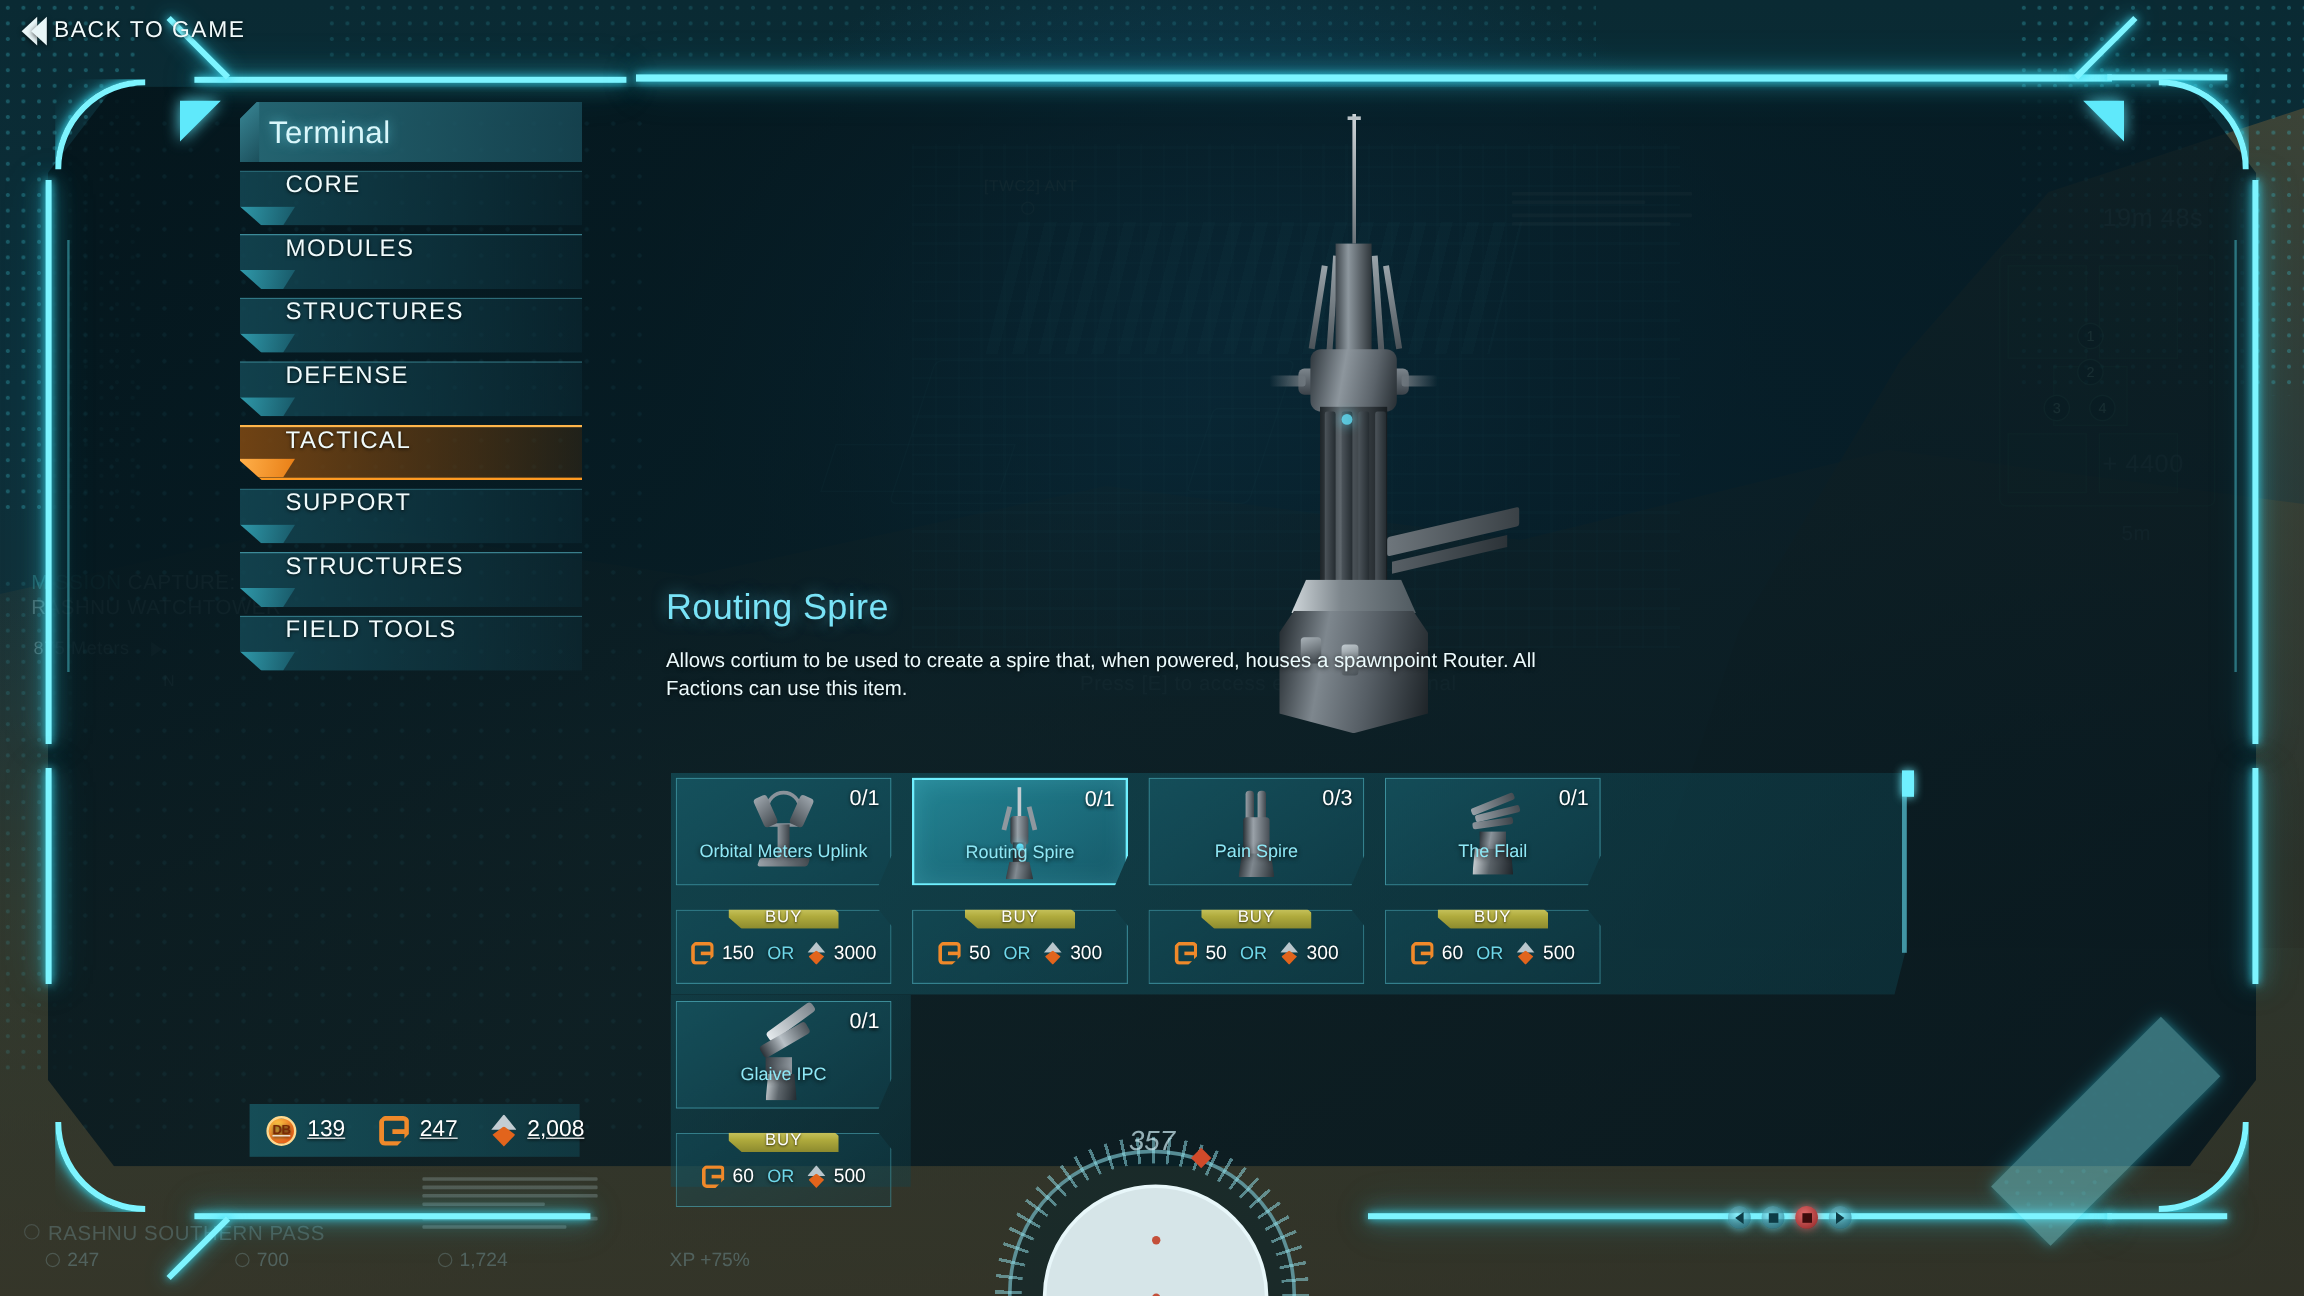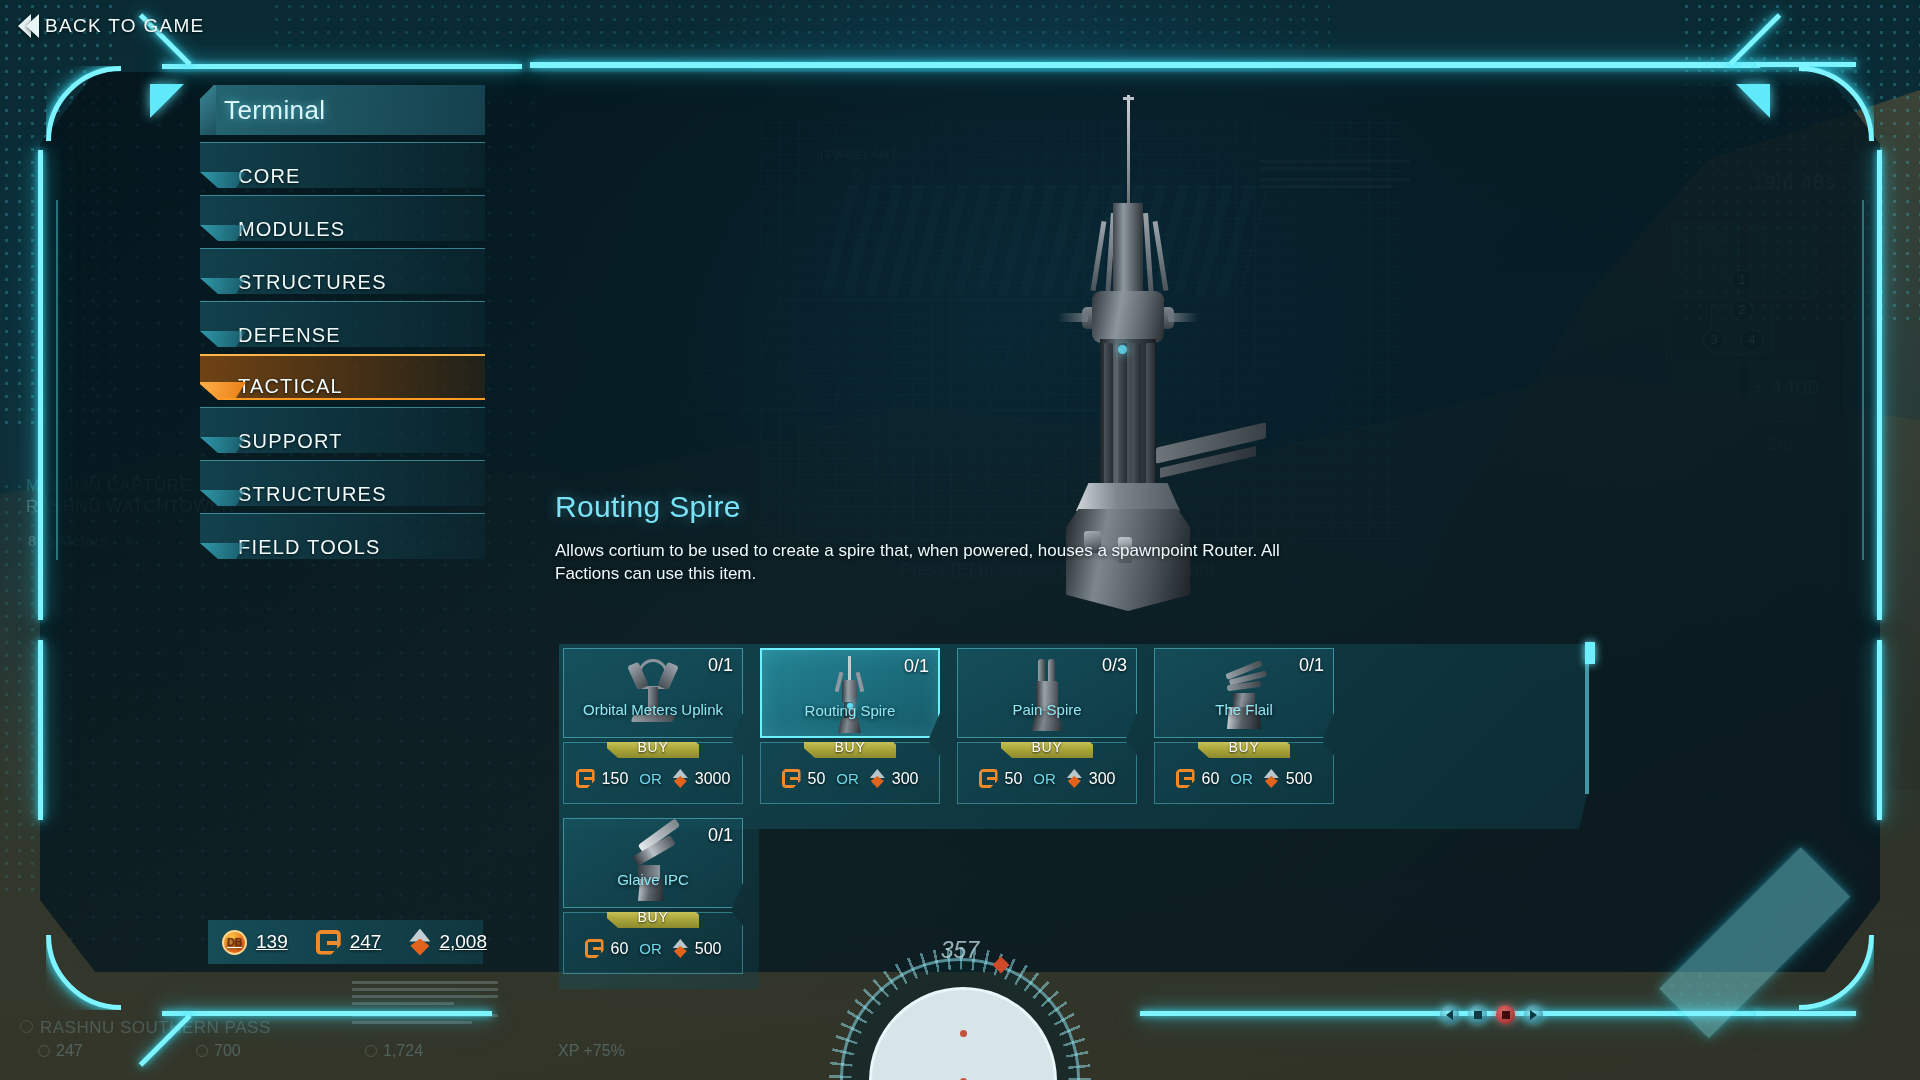--- a/index.html
+++ b/index.html
@@ -181,21 +181,21 @@
   #term-tab {
     position:relative; height:50px; display:flex; align-items:center; padding-left:24px;
     background:linear-gradient(90deg, rgba(38,105,118,.95), rgba(26,78,92,.75));
     clip-path: polygon(14px 0, 100% 0, 100% 100%, 0 100%, 0 14px);
   }
   #term-tab .tab-notch { position:absolute; left:0; top:0; width:16px; height:50px;
      background:linear-gradient(135deg, rgba(60,140,155,.9), rgba(20,60,72,.5)); }
   #term-title { font-size:26px; color:#d9f7fb; letter-spacing:.4px; text-shadow:0 0 10px rgba(120,235,255,.6); }
 
   .nav-item {
-    position:relative; height:46px; margin-top:7px; display:flex; align-items:flex-end;
+    position:relative; height:46px; margin-top:7px; display:flex; align-items:flex-start;
     padding-left:38px; cursor:pointer;
     background:linear-gradient(90deg, rgba(20,73,86,.82), rgba(16,58,70,.55) 70%, rgba(14,50,62,.35));
     clip-path: polygon(0 0, 100% 0, 100% 100%, 18px 100%, 0 calc(100% - 16px));
     border-top:1.5px solid rgba(96,200,216,.55);
   }
   .nav-item .label { font-size:20px; letter-spacing:1.2px; color:#f0fbfc;
                      text-shadow:0 1px 3px rgba(0,0,0,.8); }
   .nav-item .notch { position:absolute; left:0; bottom:0; width:46px; height:16px;
      background:linear-gradient(100deg, rgba(52,168,186,.85), rgba(30,110,128,.55));
      clip-path: polygon(0 0, 100% 0, 78% 100%, 0 100%); }
@@ -282,21 +282,21 @@
     background:linear-gradient(150deg, rgba(42,158,176,.72), rgba(26,112,132,.58));
     box-shadow:0 0 14px rgba(110,235,255,.55), inset 0 0 20px rgba(120,240,255,.18);
   }
   .qty { position:absolute; right:9px; top:6px; font-size:18px; color:#fff;
          text-shadow:0 1px 3px rgba(0,0,0,.85); }
   .thumb { position:absolute; left:50%; top:4px; transform:translateX(-50%);
            width:70px; height:80px; }
   .card-name { position:absolute; left:0; right:0; top:52px; text-align:center;
                font-size:15px; color:#8fe8f6; text-shadow:0 1px 4px rgba(0,0,0,.95); }
   .card-bot {
-    margin-top:4px; position:relative; height:62px;
+    margin-top:20px; position:relative; height:62px;
     border:1.5px solid rgba(96,205,220,.45);
     background:linear-gradient(150deg, rgba(20,84,98,.40), rgba(14,62,74,.28));
     clip-path: polygon(0 0, 94% 0, 100% 22%, 100% 100%, 0 100%);
   }
   .buy {
     position:absolute; left:50%; top:-8px; transform:translateX(-50%);
     width:92px; height:23px; cursor:pointer;
     background:linear-gradient(180deg,#dfdd7e,#b0ab3d 55%,#8c8a2e);
     clip-path: polygon(0 0, 88% 0, 100% 42%, 100% 100%, 12% 100%, 0 58%);
     display:flex; align-items:center; justify-content:center;

